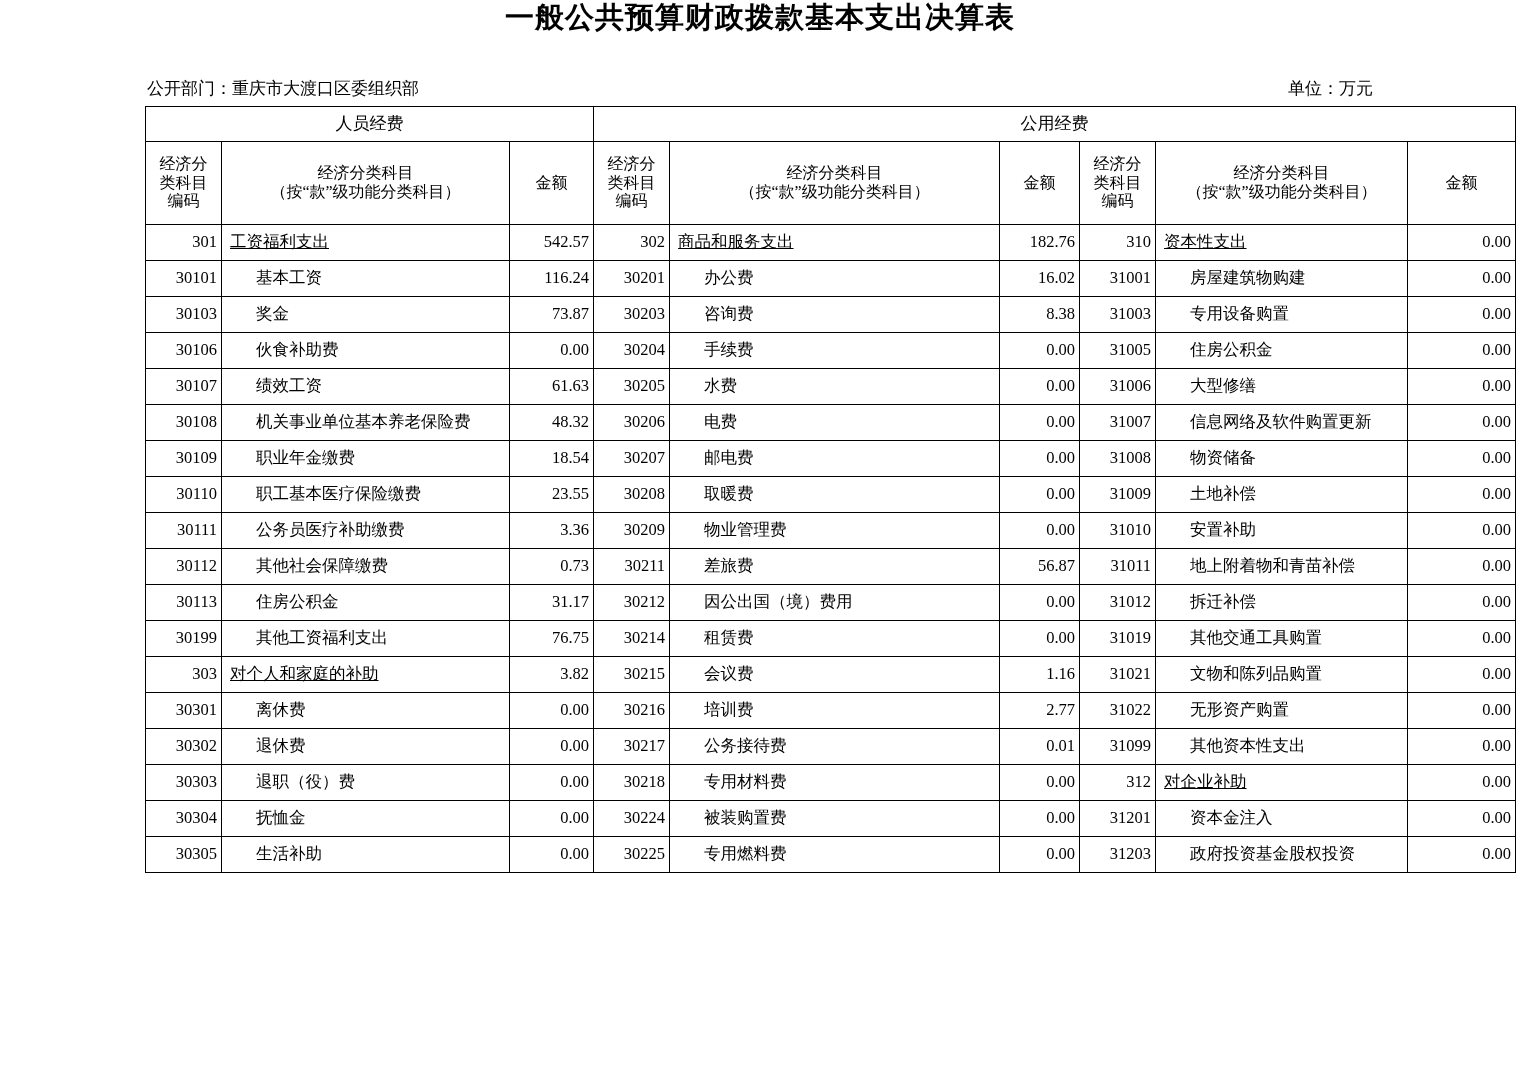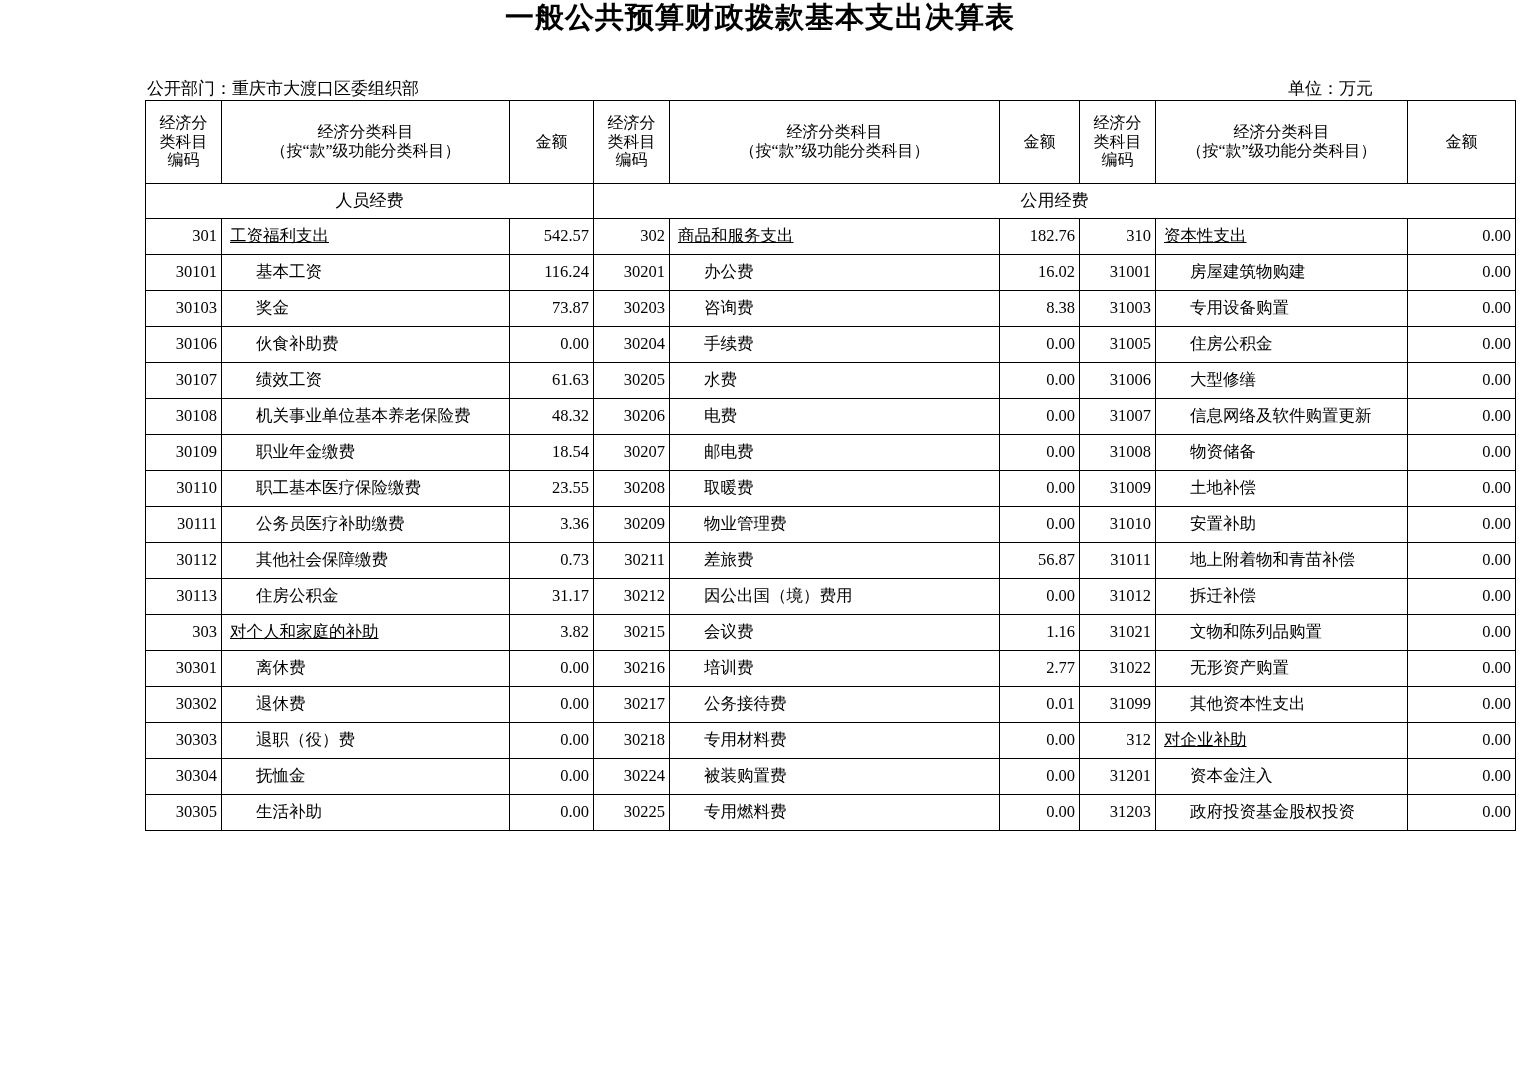--- a/index.html
+++ b/index.html
@@ -29,20 +29,21 @@
     margin-bottom: 0;
     line-height: 1.2;
     font-family: "DejaVu Serif", "Liberation Serif", serif;
   }
   .meta-row {
     display: flex;
     justify-content: space-between;
     align-items: flex-end;
     font-size: 17px;
     margin-top: 42px;
+    margin-bottom: 6px;
     padding: 0 2px;
   }
   table.main {
     border-collapse: collapse;
     width: 1230px;
     table-layout: fixed;
     font-size: 16.5px;
   }
   table.main td, table.main th {
     border: 1px solid #000000;
@@ -111,20 +112,24 @@
         <col class="c-amt1">
       <col class="c-code2">
         <col class="c-name2">
         <col class="c-amt2">
       <col class="c-code3">
         <col class="c-name3">
         <col class="c-amt3">
     </colgroup>
     <thead>
       <tr>
+        <th class="grp-head" colspan="3">人员经费</th>
+        <th class="grp-head" colspan="6">公用经费</th>
+      </tr>
+      <tr>
         <th class="col-head">
           <div>经济分</div>
           <div>类科目</div>
           <div>编码</div>
         </th>
         <th class="col-head">
           <div>经济分类科目</div>
           <div>（按“款”级功能分类科目）</div>
         </th>
         <th class="col-head">金额</th>
@@ -143,24 +148,20 @@
         <th class="col-head">
           <div>经济分</div>
           <div>类科目</div>
           <div>编码</div>
         </th>
         <th class="col-head">
           <div>经济分类科目</div>
           <div>（按“款”级功能分类科目）</div>
         </th>
         <th class="col-head">金额</th>
-      </tr>
-      <tr>
-        <th class="grp-head" colspan="3">人员经费</th>
-        <th class="grp-head" colspan="6">公用经费</th>
       </tr>
     </thead>
     <tbody id="table-body">
         <tr>
           <td class="code-cell">301</td>
           <td class="name-cell lvl0">工资福利支出</td>
           <td class="amt-cell">542.57</td>
           <td class="code-cell">302</td>
           <td class="name-cell lvl0">商品和服务支出</td>
           <td class="amt-cell">182.76</td>
@@ -272,20 +273,31 @@
           <td class="name-cell lvl1">住房公积金</td>
           <td class="amt-cell">31.17</td>
           <td class="code-cell">30212</td>
           <td class="name-cell lvl1">因公出国（境）费用</td>
           <td class="amt-cell">0.00</td>
           <td class="code-cell">31012</td>
           <td class="name-cell lvl1">拆迁补偿</td>
           <td class="amt-cell">0.00</td>
         </tr>
         <tr>
+          <td class="code-cell">30199</td>
+          <td class="name-cell lvl1">其他工资福利支出</td>
+          <td class="amt-cell">76.75</td>
+          <td class="code-cell">30214</td>
+          <td class="name-cell lvl1">租赁费</td>
+          <td class="amt-cell">0.00</td>
+          <td class="code-cell">31019</td>
+          <td class="name-cell lvl1">其他交通工具购置</td>
+          <td class="amt-cell">0.00</td>
+        </tr>
+        <tr>
           <td class="code-cell">303</td>
           <td class="name-cell lvl0">对个人和家庭的补助</td>
           <td class="amt-cell">3.82</td>
           <td class="code-cell">30215</td>
           <td class="name-cell lvl1">会议费</td>
           <td class="amt-cell">1.16</td>
           <td class="code-cell">31021</td>
           <td class="name-cell lvl1">文物和陈列品购置</td>
           <td class="amt-cell">0.00</td>
         </tr>

